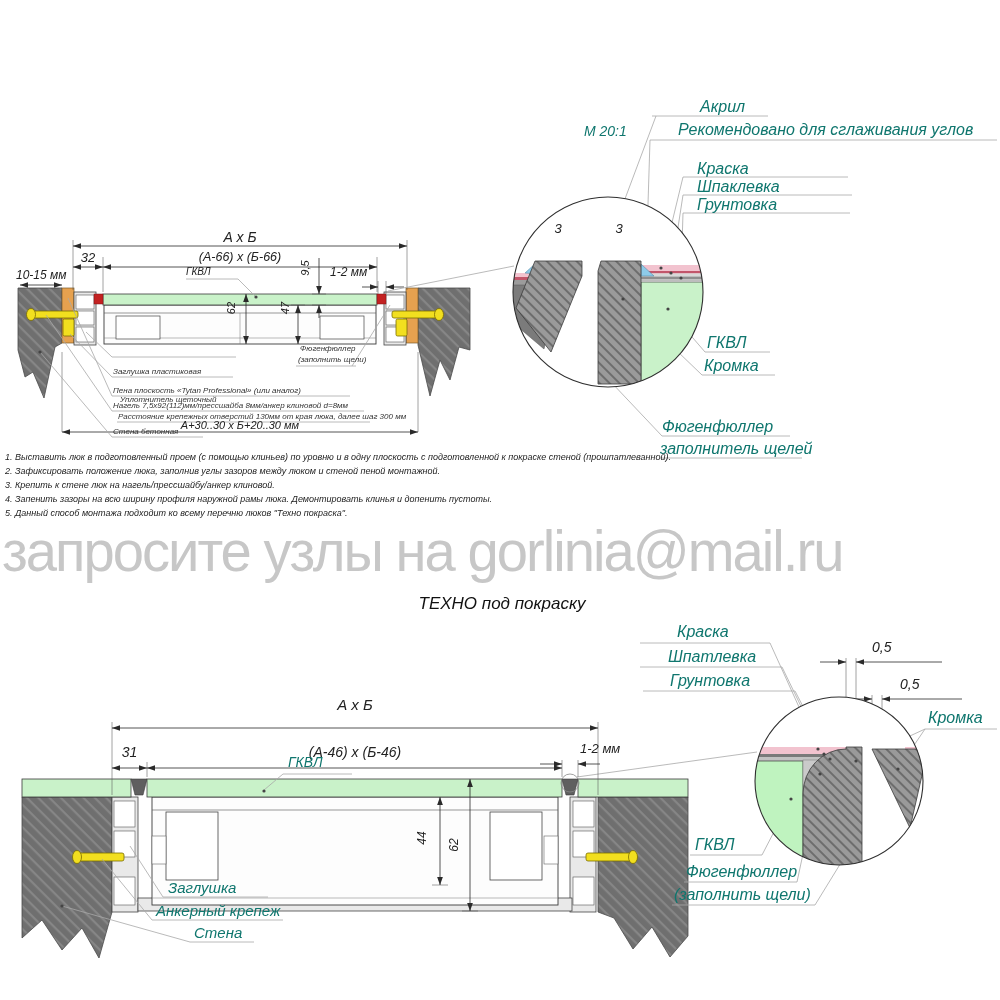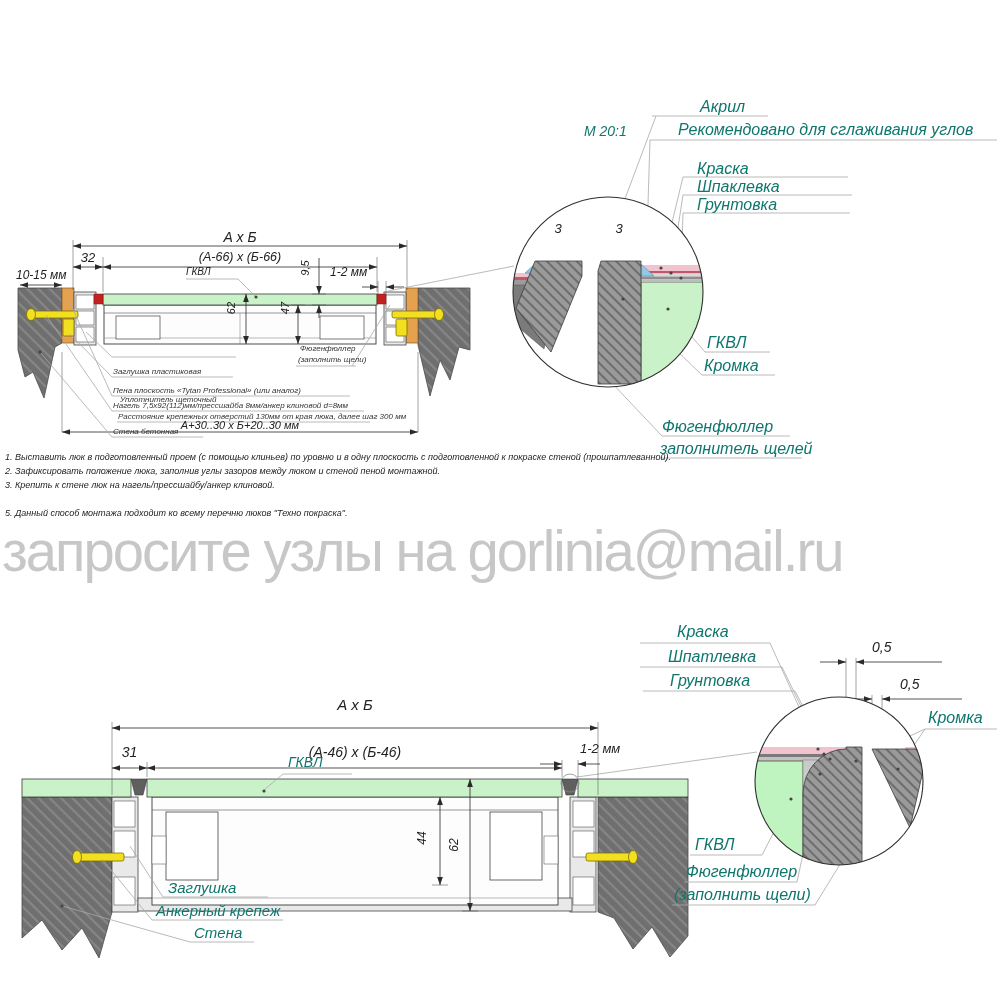--- a/index.html
+++ b/index.html
@@ -324,24 +324,26 @@
 <div class="dim sm" style="left:113px;top:386px;">Пена плоскость «Tytan Professional» (или аналог)</div>
 <div class="dim sm" style="left:113px;top:401px;">Нагель 7,5х92(112)мм/прессшайба 8мм/анкер клиновой d=8мм</div>
 <div class="dim sm" style="left:118px;top:412px;">Расстояние крепежных отверстий 130мм от края люка, далее шаг 300 мм</div>
 <div class="dim sm" style="left:113px;top:427px;">Стена бетонная</div>
 <div class="dim sm" style="left:300px;top:344px;">Фюгенфюллер</div>
 <div class="dim sm" style="left:298px;top:355px;">(заполнить щели)</div>
 
 <div class="note" style="left:5px;top:452px;">1. Выставить люк в подготовленный проем (с помощью клиньев) по уровню и в одну плоскость с подготовленной к покраске стеной (прошпатлеванной).</div>
 <div class="note" style="left:5px;top:466px;">2. Зафиксировать положение люка, заполнив углы зазоров между люком и стеной пеной монтажной.</div>
 <div class="note" style="left:5px;top:480px;">3. Крепить к стене люк на нагель/прессшайбу/анкер клиновой.</div>
+<div class="note" style="left:5px;top:494px;">4. Запенить зазоры на всю ширину профиля наружной рамы люка. Демонтировать клинья и допенить пустоты.</div>
 <div class="note" style="left:5px;top:508px;">5. Данный способ монтажа подходит ко всему перечню люков "Техно покраска".</div>
 
 <div class="wm">запросите узлы на gorlinia@mail.ru</div>
 
+<div class="ttl" style="left:302px;top:594px;width:400px;">ТЕХНО под покраску</div>
 
 <div class="lbl" style="left:677px;top:623px;">Краска</div>
 <div class="lbl" style="left:668px;top:648px;">Шпатлевка</div>
 <div class="lbl" style="left:670px;top:672px;">Грунтовка</div>
 <div class="dim" style="left:872px;top:639px;font-size:14px;">0,5</div>
 <div class="dim" style="left:900px;top:676px;font-size:14px;">0,5</div>
 <div class="lbl" style="left:928px;top:709px;">Кромка</div>
 <div class="lbl" style="left:695px;top:836px;">ГКВЛ</div>
 <div class="lbl" style="left:686px;top:863px;">Фюгенфюллер</div>
 <div class="lbl" style="left:674px;top:886px;">(заполнить щели)</div>

